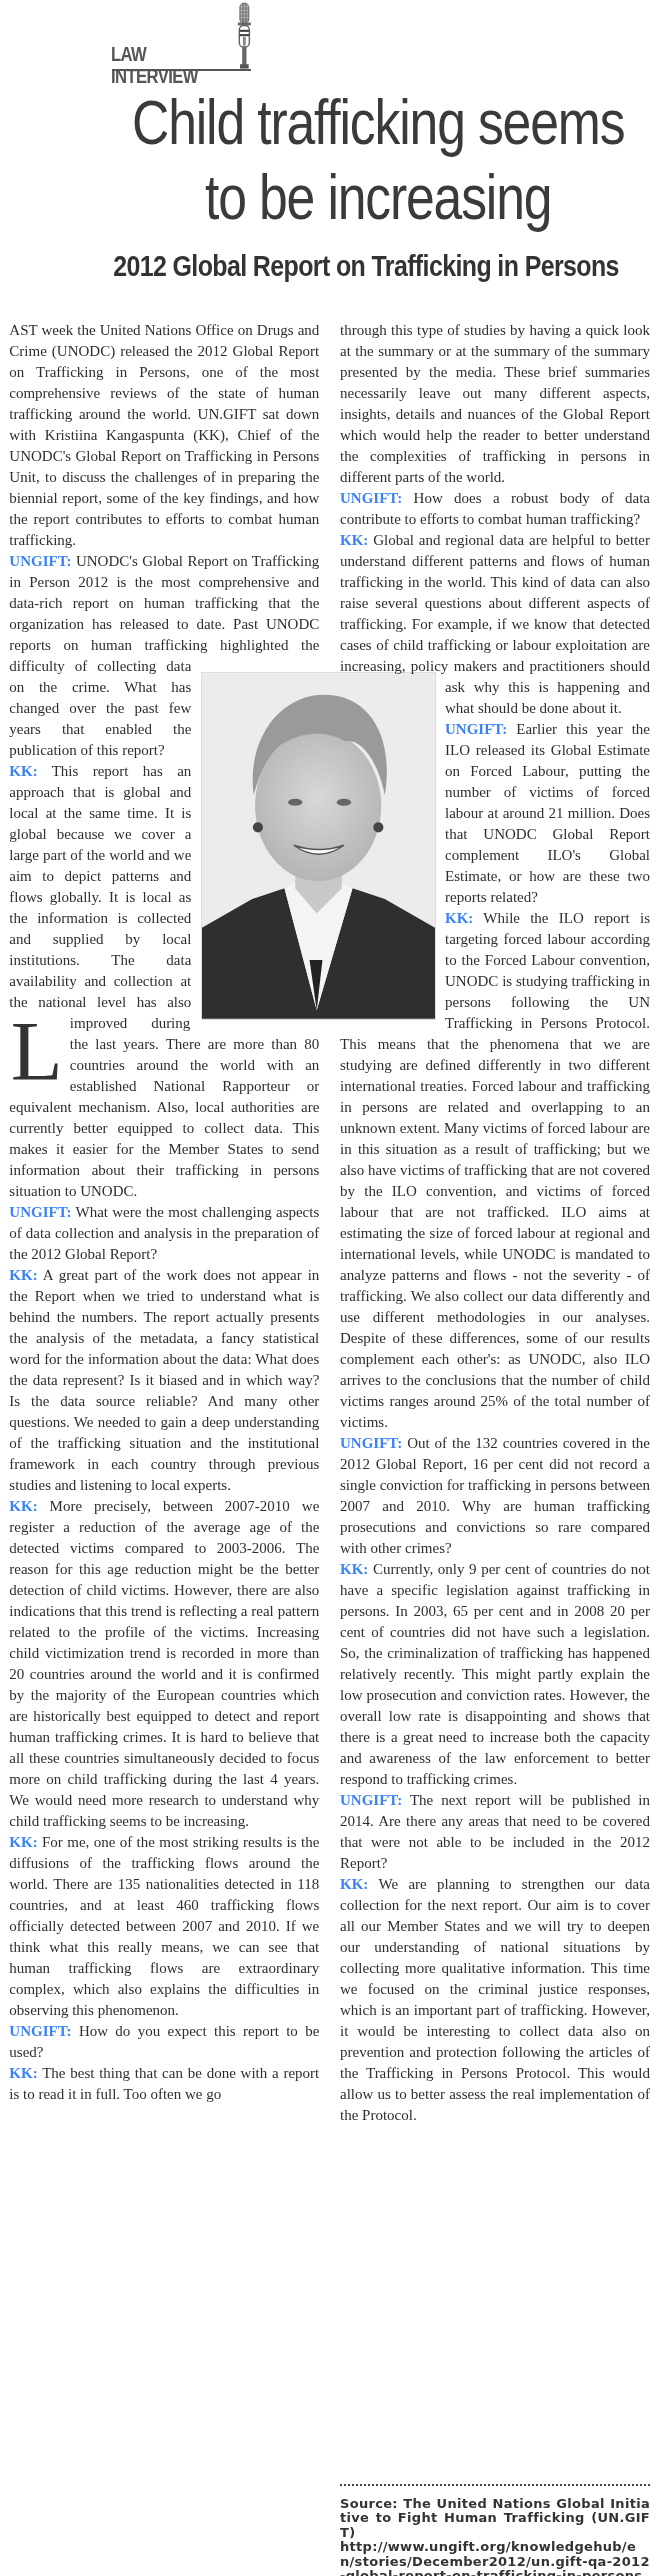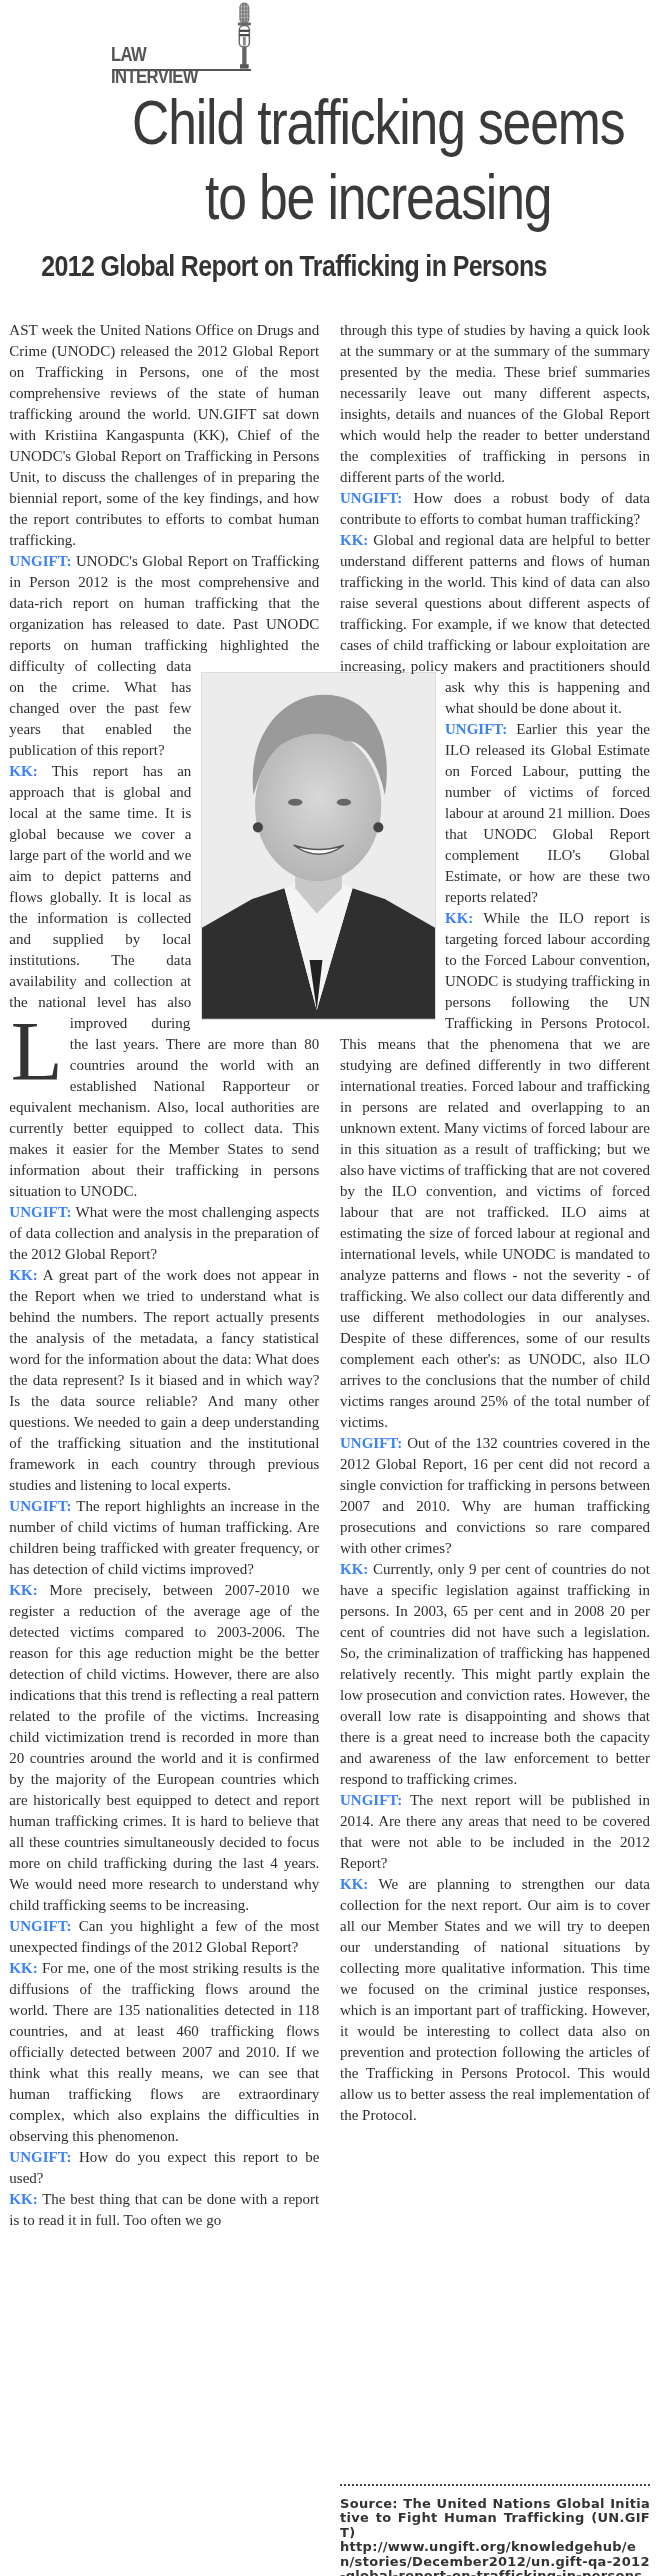--- a/index.html
+++ b/index.html
@@ -22,21 +22,21 @@
   .mic { position: absolute; left: 235px; top: 1.4px; width: 18.7px; height: 69px; }
   .headline {
     position: absolute; left: 0; top: 85px; width: 660px; text-align: center;
     font-family: "Liberation Sans", "DejaVu Sans", sans-serif;
     font-size: 63px; line-height: 75px; color: #3a3a3a;
     letter-spacing: -1.4px;
     padding-left: 48px;
   }
   .headline span { display: inline-block; transform: scaleX(0.82); transform-origin: center; }
   .subhead {
-    position: absolute; left: 0; top: 250px; width: 660px; text-align: left;
+    position: absolute; left: 0; top: 250px; width: 660px; text-align: right;
     font-family: "Liberation Sans", "DejaVu Sans", sans-serif;
     font-weight: 700; font-size: 29px; color: #333; letter-spacing: -0.7px;
   }
   .subhead span { display: inline-block; transform: scaleX(0.86); transform-origin: center; }
 
   .col {
     position: absolute; top: 320px; width: 310px;
     font-size: 15px; line-height: 21px; text-align: justify;
     hyphens: auto;
   }
@@ -133,23 +133,21 @@
     <div style="float: right; width: 0px; height: 349px;"></div>
   <div style="float: right; clear: right; width: 128px; height: 350px;"></div>
   <div class="spacer-l" style="height:0;"></div>
   <p>
     <span class="dropcap">L</span><span>AST week the United Nations Office on Drugs and Crime (UNODC) released the 2012 Global Report on Trafficking in Persons, one of the most comprehensive reviews of the state of human trafficking around the world. UN.GIFT sat down with Kristiina Kangaspunta (KK), Chief of the UNODC's Global Report on Trafficking in Persons Unit, to discuss the challenges of in preparing the biennial report, some of the key findings, and how the report contributes to efforts to combat human trafficking.</span>
   </p>
   <p><span class="q-label">UNGIFT:</span> <span>UNODC's Global Report on Trafficking in Person 2012 is the most comprehensive and data-rich report on human trafficking that the organization has released to date. Past UNODC reports on human trafficking highlighted the difficulty of collecting data on the crime. What has changed over the past few years that enabled the publication of this report?</span></p>
   <p><span class="a-label">KK:</span> <span>This report has an approach that is global and local at the same time. It is global because we cover a large part of the world and we aim to depict patterns and flows globally. It is local as the information is collected and supplied by local institutions. The data availability and collection at the national level has also improved during the last years. There are more than 80 countries around the world with an established National Rapporteur or equivalent mechanism. Also, local authorities are currently better equipped to collect data. This makes it easier for the Member States to send information about their trafficking in persons situation to UNODC.</span></p>
   <p><span class="q-label">UNGIFT:</span> <span>What were the most challenging aspects of data collection and analysis in the preparation of the 2012 Global Report?</span></p>
   <p><span class="a-label">KK:</span> <span>A great part of the work does not appear in the Report when we tried to understand what is behind the numbers. The report actually presents the analysis of the metadata, a fancy statistical word for the information about the data: What does the data represent? Is it biased and in which way? Is the data source reliable? And many other questions. We needed to gain a deep understanding of the trafficking situation and the institutional framework in each country through previous studies and listening to local experts.</span></p>
-  <p><span class="q-label">UNGIFT:</span> <span>The report highlights an increase in the number of child victims of human trafficking. Are children being trafficked with greater frequency, or has detection of child victims improved?</span></p>
   <p><span class="a-label">KK:</span> <span>More precisely, between 2007-2010 we register a reduction of the average age of the detected victims compared to 2003-2006. The reason for this age reduction might be the better detection of child victims. However, there are also indications that this trend is reflecting a real pattern related to the profile of the victims. Increasing child victimization trend is recorded in more than 20 countries around the world and it is confirmed by the majority of the European countries which are historically best equipped to detect and report human trafficking crimes. It is hard to believe that all these countries simultaneously decided to focus more on child trafficking during the last 4 years. We would need more research to understand why child trafficking seems to be increasing.</span></p>
-  <p><span class="q-label">UNGIFT:</span> <span>Can you highlight a few of the most unexpected findings of the 2012 Global Report?</span></p>
   <p><span class="a-label">KK:</span> <span>For me, one of the most striking results is the diffusions of the trafficking flows around the world. There are 135 nationalities detected in 118 countries, and at least 460 trafficking flows officially detected between 2007 and 2010. If we think what this really means, we can see that human trafficking flows are extraordinary complex, which also explains the difficulties in observing this phenomenon.</span></p>
   <p><span class="q-label">UNGIFT:</span> <span>How do you expect this report to be used?</span></p>
   <p><span class="a-label">KK:</span> <span>The best thing that can be done with a report is to read it in full. Too often we go</span></p>
 </div>
 
 <div class="col right">
     <div style="float: left; width: 0px; height: 362px;"></div>
   <div style="float: left; clear: left; width: 105px; height: 340px;"></div>
   <p><span>through this type of studies by having a quick look at the summary or at the summary of the summary presented by the media. These brief summaries necessarily leave out many different aspects, insights, details and nuances of the Global Report which would help the reader to better understand the complexities of trafficking in persons in different parts of the world.</span></p>
   <p><span class="q-label">UNGIFT:</span> <span>How does a robust body of data contribute to efforts to combat human trafficking?</span></p>

